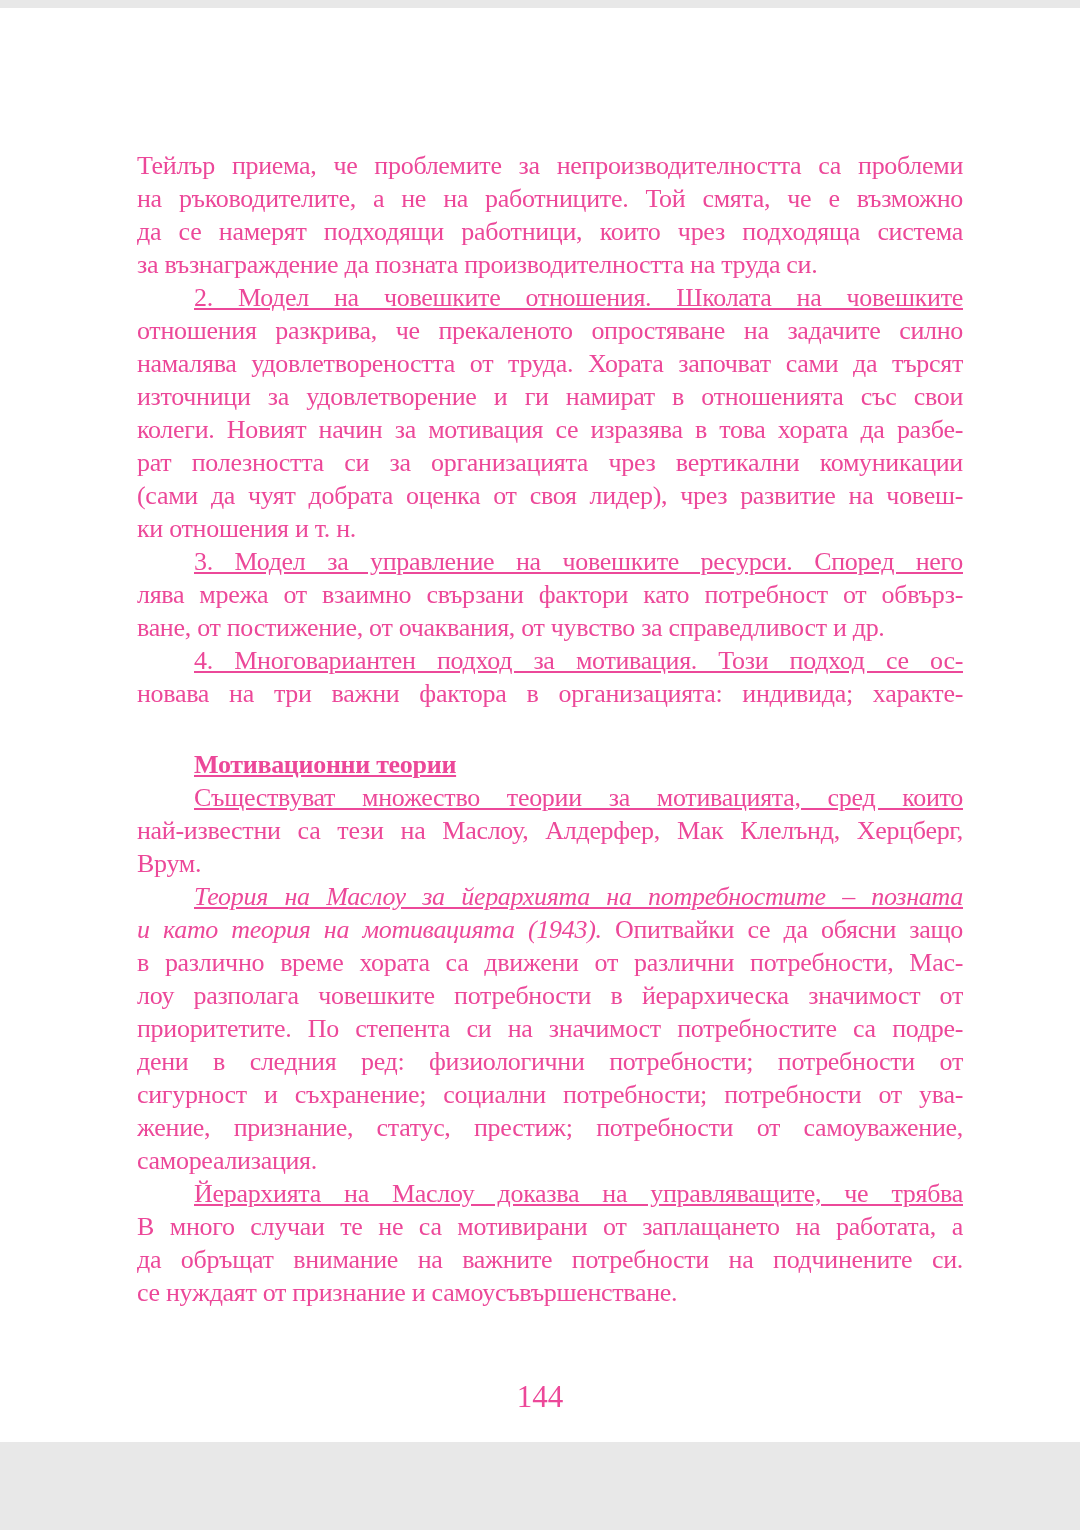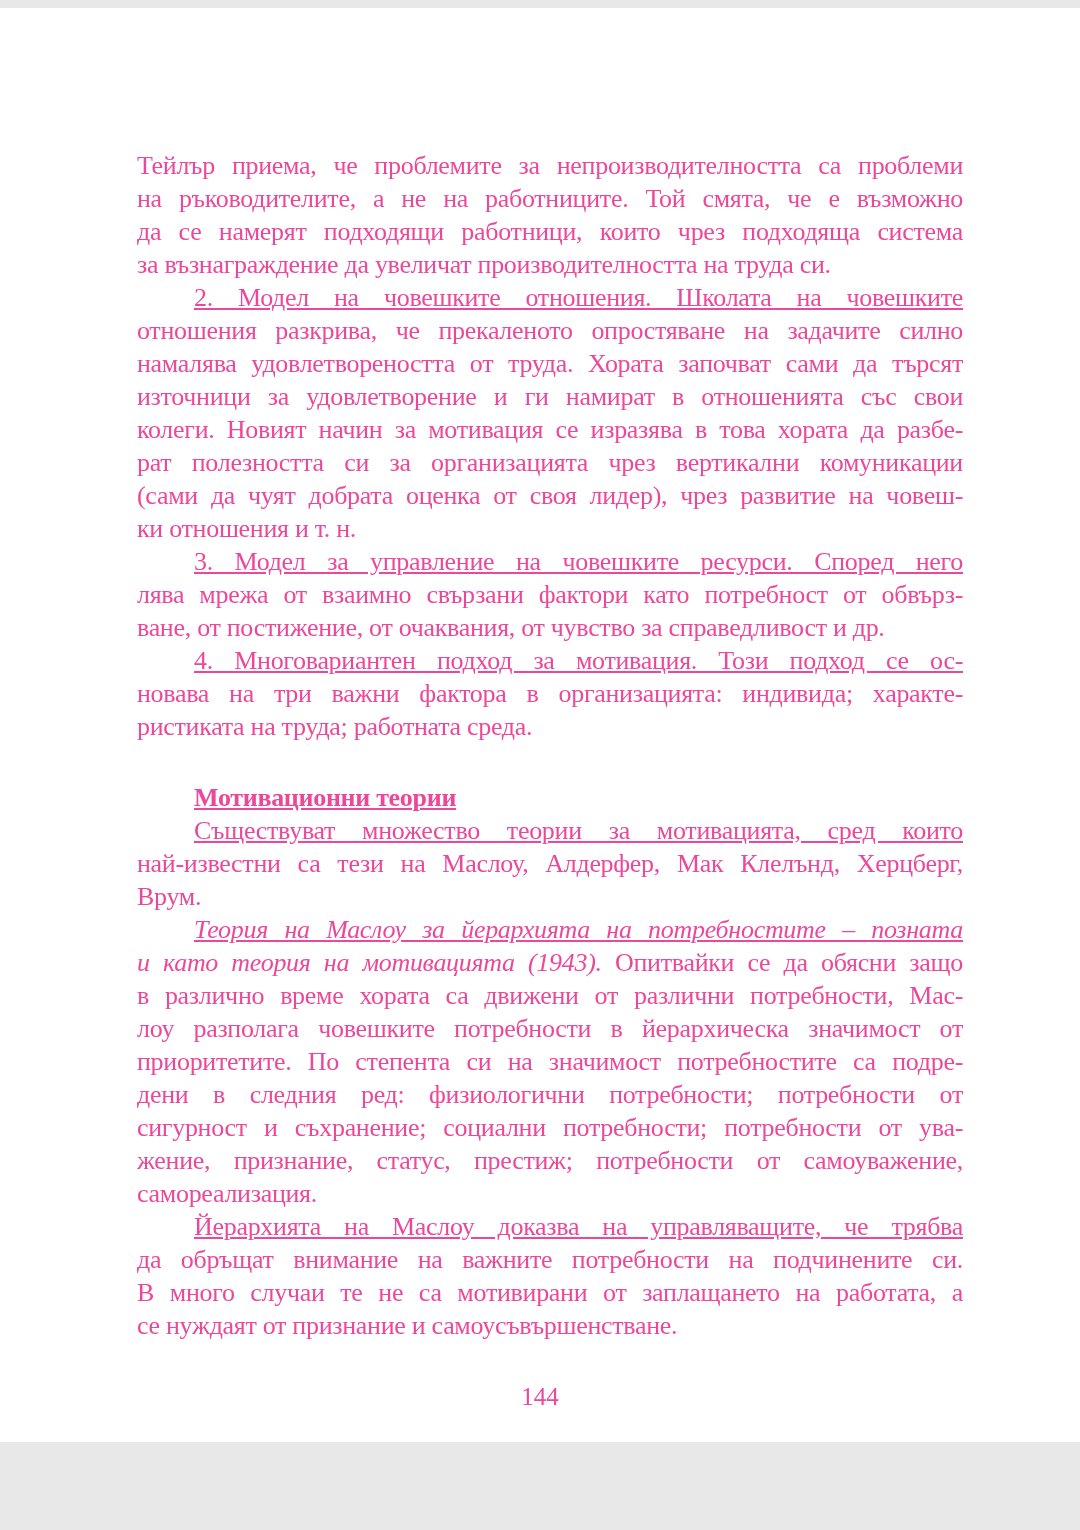--- a/index.html
+++ b/index.html
@@ -35,55 +35,54 @@
   .line.indent { text-indent: 57px; text-decoration: underline; }
   .heading .line { font-weight: bold; }
   .it { font-style: italic; }
   .spacer { height: 38px; }
   .page-number {
     position: absolute;
     top: 1372px;
     left: 0;
     width: 100%;
     text-align: center;
-    font-size: 25px;
+    font-size: 31px;
     line-height: 33px;
     letter-spacing: 0;
   }
 </style>
 </head>
 <body>
 
 <div class="page">
   <div class="content">
       <div class="block">
         <div class="line"><span>Тейлър приема, че проблемите за непроизводителността са проблеми</span></div>
         <div class="line"><span>на ръководителите, а не на работниците. Той смята, че е възможно</span></div>
         <div class="line"><span>да се намерят подходящи работници, които чрез подходяща система</span></div>
-        <div class="line last"><span>за възнаграждение да увеличат производителността на труда си.</span></div>
+        <div class="line last"><span>за възнаграждение да позната производителността на труда си.</span></div>
       </div>
       <div class="block">
         <div class="line indent"><span>2. Модел на човешките отношения. Школата на човешките</span></div>
         <div class="line"><span>отношения разкрива, че прекаленото опростяване на задачите силно</span></div>
         <div class="line"><span>намалява удовлетвореността от труда. Хората започват сами да търсят</span></div>
         <div class="line"><span>източници за удовлетворение и ги намират в отношенията със свои</span></div>
         <div class="line"><span>колеги. Новият начин за мотивация се изразява в това хората да разбе-</span></div>
         <div class="line"><span>рат полезността си за организацията чрез вертикални комуникации</span></div>
         <div class="line"><span>(сами да чуят добрата оценка от своя лидер), чрез развитие на човеш-</span></div>
         <div class="line last"><span>ки отношения и т. н.</span></div>
       </div>
       <div class="block">
         <div class="line indent"><span>3. Модел за управление на човешките ресурси. Според него</span></div>
         <div class="line"><span>лява мрежа от взаимно свързани фактори като потребност от обвърз-</span></div>
         <div class="line last"><span>ване, от постижение, от очаквания, от чувство за справедливост и др.</span></div>
       </div>
       <div class="block">
         <div class="line indent"><span>4. Многовариантен подход за мотивация. Този подход се ос-</span></div>
         <div class="line"><span>новава на три важни фактора в организацията: индивида; характе-</span></div>
-        <div class="line last"><span>ристиката на труда; работната среда.</span></div>
       </div>
       <div class="spacer"></div>
       <div class="block heading">
         <div class="line last indent"><span>Мотивационни теории</span></div>
       </div>
       <div class="block">
         <div class="line indent"><span>Съществуват множество теории за мотивацията, сред които</span></div>
         <div class="line"><span>най-известни са тези на Маслоу, Алдерфер, Мак Клелънд, Херцберг,</span></div>
         <div class="line last"><span>Врум.</span></div>
       </div>
@@ -93,19 +92,19 @@
         <div class="line"><span>в различно време хората са движени от различни потребности, Мас-</span></div>
         <div class="line"><span>лоу разполага човешките потребности в йерархическа значимост от</span></div>
         <div class="line"><span>приоритетите. По степента си на значимост потребностите са подре-</span></div>
         <div class="line"><span>дени в следния ред: физиологични потребности; потребности от</span></div>
         <div class="line"><span>сигурност и съхранение; социални потребности; потребности от ува-</span></div>
         <div class="line"><span>жение, признание, статус, престиж; потребности от самоуважение,</span></div>
         <div class="line last"><span>самореализация.</span></div>
       </div>
       <div class="block">
         <div class="line indent"><span>Йерархията на Маслоу доказва на управляващите, че трябва</span></div>
+        <div class="line"><span>В много случаи те не са мотивирани от заплащането на работата, а</span></div>
         <div class="line"><span>да обръщат внимание на важните потребности на подчинените си.</span></div>
-        <div class="line"><span>В много случаи те не са мотивирани от заплащането на работата, а</span></div>
         <div class="line last"><span>се нуждаят от признание и самоусъвършенстване.</span></div>
       </div>
     </div>
   <div class="page-number">144</div>
 </div>
 
 </body></html>

